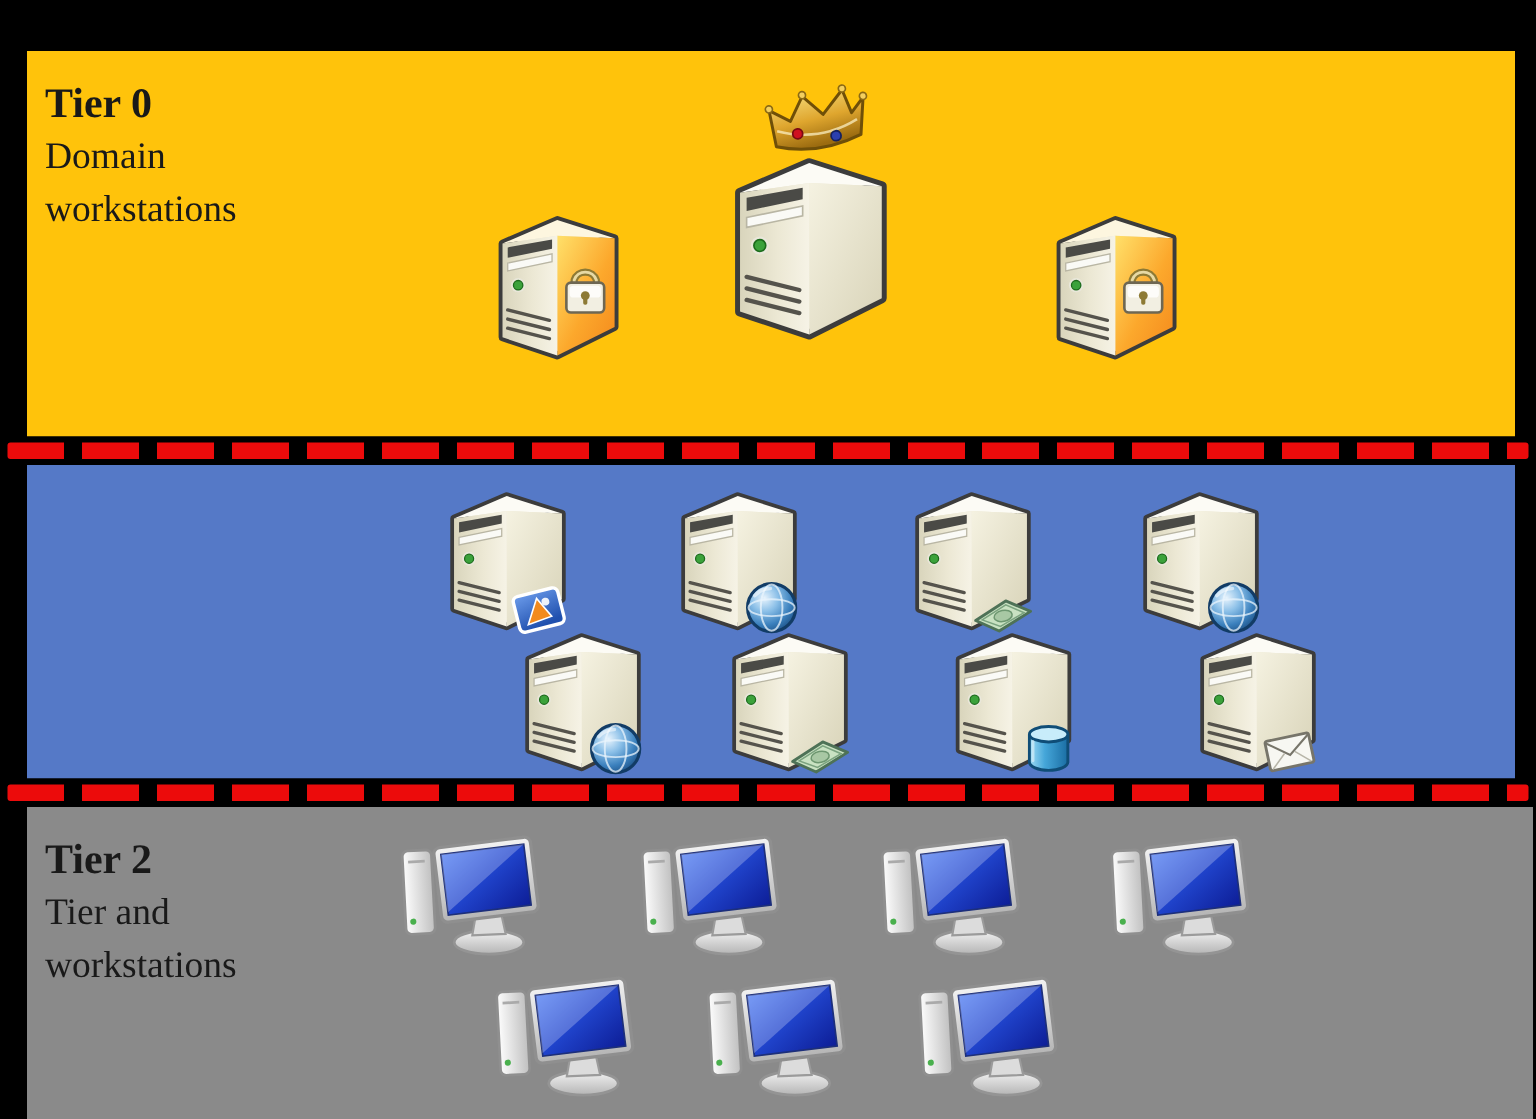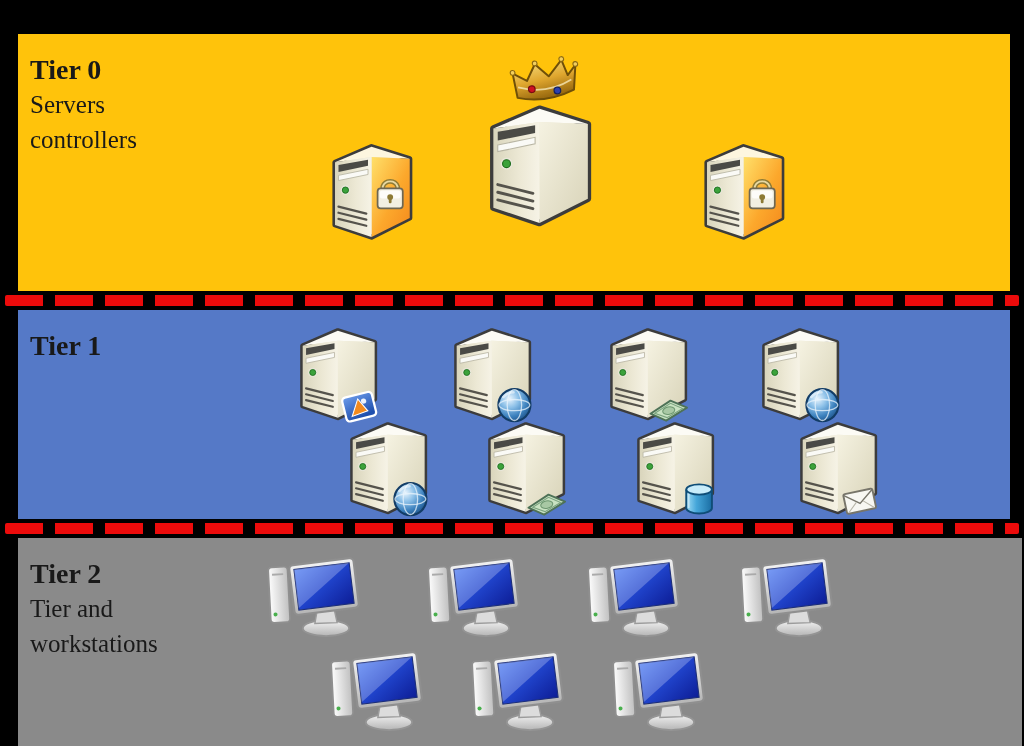--- a/index.html
+++ b/index.html
@@ -181,29 +181,28 @@
           <rect x="37" y="15" width="60" height="44" fill="url(#gScr)" stroke="#1d2f7a" stroke-width="1.2"></rect>
           <polygon points="37,15 97,15 37,57" fill="#ffffff" opacity="0.25"></polygon>
         </g>
       </symbol>
     </defs>
   </svg>
 
   <div class="panel" id="tier0">
     <div class="tier-text">
       <div class="tier-label">Tier 0</div>
-      <div class="tier-sublabel">Servers controllers</div>
+      <div class="tier-sublabel">Domain workstations</div>
     </div>
   </div>
 
   <div class="divider" id="divider1"></div>
 
   <div class="panel" id="tier1">
     <div class="tier-text">
-      <div class="tier-label">Tier 1</div>
     </div>
   </div>
 
   <div class="divider" id="divider2"></div>
 
   <div class="panel" id="tier2">
     <div class="tier-text">
       <div class="tier-label">Tier 2</div>
       <div class="tier-sublabel">Tier and workstations</div>
     </div>

